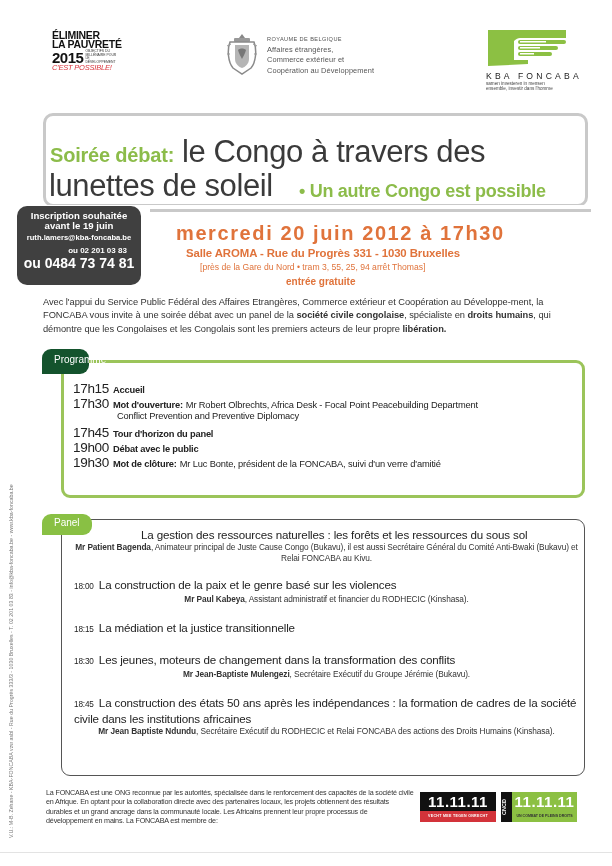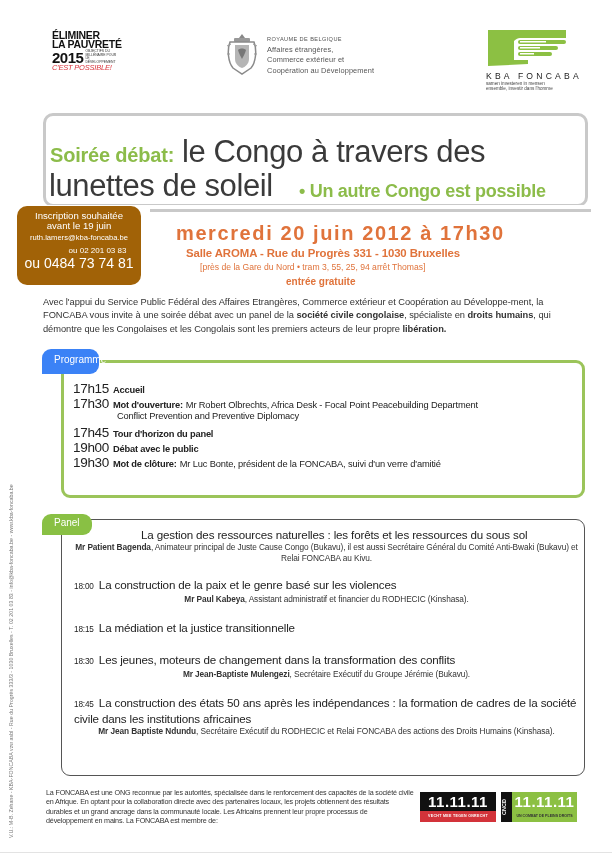--- a/index.html
+++ b/index.html
@@ -30,40 +30,40 @@
     
     .title-box { left: 43px; top: 113px; width: 545px; height: 94px; border: 3px solid #c9c9c9; border-radius: 10px; border-bottom-color: #c9c9c9; }
     .title-box-cover { left: 43px; top: 205px; width: 548px; height: 6px; background: #fff; }
     .title-line-bottom { left: 150px; top: 209px; width: 441px; height: 3px; background: #c9c9c9; }
     .soiree { left: 50px; top: 144px; font-size: 20px; font-weight: bold; color: #8cbc4a; letter-spacing: -0.2px; }
     .title-1 { left: 182px; top: 134px; font-size: 31px; color: #3a3a3a; letter-spacing: -0.4px; font-weight: normal; }
     .title-2 { left: 49px; top: 168px; font-size: 31px; color: #3a3a3a; letter-spacing: -0.4px; }
     .subtitle { left: 299px; top: 181px; font-size: 18px; font-weight: bold; color: #8cbc4a; letter-spacing: -0.3px; }
 
     
-    .inscription { left: 17px; top: 206px; width: 124px; height: 79px; background: #a16207; border-radius: 10px; color: #fff; text-align: center; padding-top: 5px; }
+    .inscription { left: 17px; top: 206px; width: 124px; height: 79px; background: #404040; border-radius: 10px; color: #fff; text-align: center; padding-top: 5px; font-weight: bold; }
     .inscription .i1 { font-size: 9.6px; line-height: 10px; }
     .inscription .i2 { font-size: 9.6px; line-height: 10px; }
     .inscription .i3 { font-size: 7.6px; line-height: 13px; }
     .inscription .i4 { font-size: 8px; line-height: 13px; padding-left: 37px; }
     .inscription .i5 { font-size: 14px; line-height: 12px; }
 
     
     .date { left: 176px; top: 222px; font-size: 20px; color: #e0733b; font-weight: bold; letter-spacing: 1.6px; }
     .venue { left: 186px; top: 247px; font-size: 11.4px; color: #e0733b; font-weight: bold; letter-spacing: -0.1px; }
     .venue-note { left: 200px; top: 262px; font-size: 8.6px; color: #e0733b; }
     .entree { left: 286px; top: 276px; font-size: 10px; color: #e0733b; font-weight: bold; }
 
     
     .intro { left: 43px; top: 296px; width: 545px; font-size: 9.3px; line-height: 13.3px; color: #333; letter-spacing: -0.05px; }
     .intro b { font-weight: bold; }
 
     
     .prog-box { left: 61px; top: 360px; width: 524px; height: 138px; border: 3px solid #9bc45a; border-radius: 9px; }
-    .prog-tab { left: 42px; top: 349px; width: 57px; height: 25px; background: #3b82f6; border-radius: 9px 9px 9px 0; color: #fff; font-size: 10px; padding: 5px 0 0 12px; }
+    .prog-tab { left: 42px; top: 349px; width: 47px; height: 25px; background: #14532d; border-radius: 9px 9px 9px 0; color: #fff; font-size: 10px; padding: 5px 0 0 12px; }
     .prog-list { left: 73px; top: 381px; width: 505px; }
     .prog-row { display: flex; align-items: baseline; height: 15.2px; white-space: nowrap; }
     .prog-row .time { font-size: 13.5px; color: #222; letter-spacing: -0.3px; margin-right: 4px; }
     .prog-row .label { font-size: 9.3px; font-weight: bold; color: #222; letter-spacing: -0.2px; }
     .prog-row .desc { font-size: 9.3px; color: #222; letter-spacing: -0.15px; margin-left: 3px; }
     .prog-cont { font-size: 9.3px; color: #222; padding-left: 44px; height: 13.2px; line-height: 11px; letter-spacing: -0.15px; }
 
     
     .panel-box { left: 61px; top: 519px; width: 524px; height: 257px; border: 1px solid #555; border-radius: 9px; }
     .panel-tab { left: 42px; top: 514px; width: 50px; height: 21px; background: #89c044; border-radius: 9px 9px 9px 0; color: #fff; font-size: 10px; padding: 3px 0 0 12px; }

